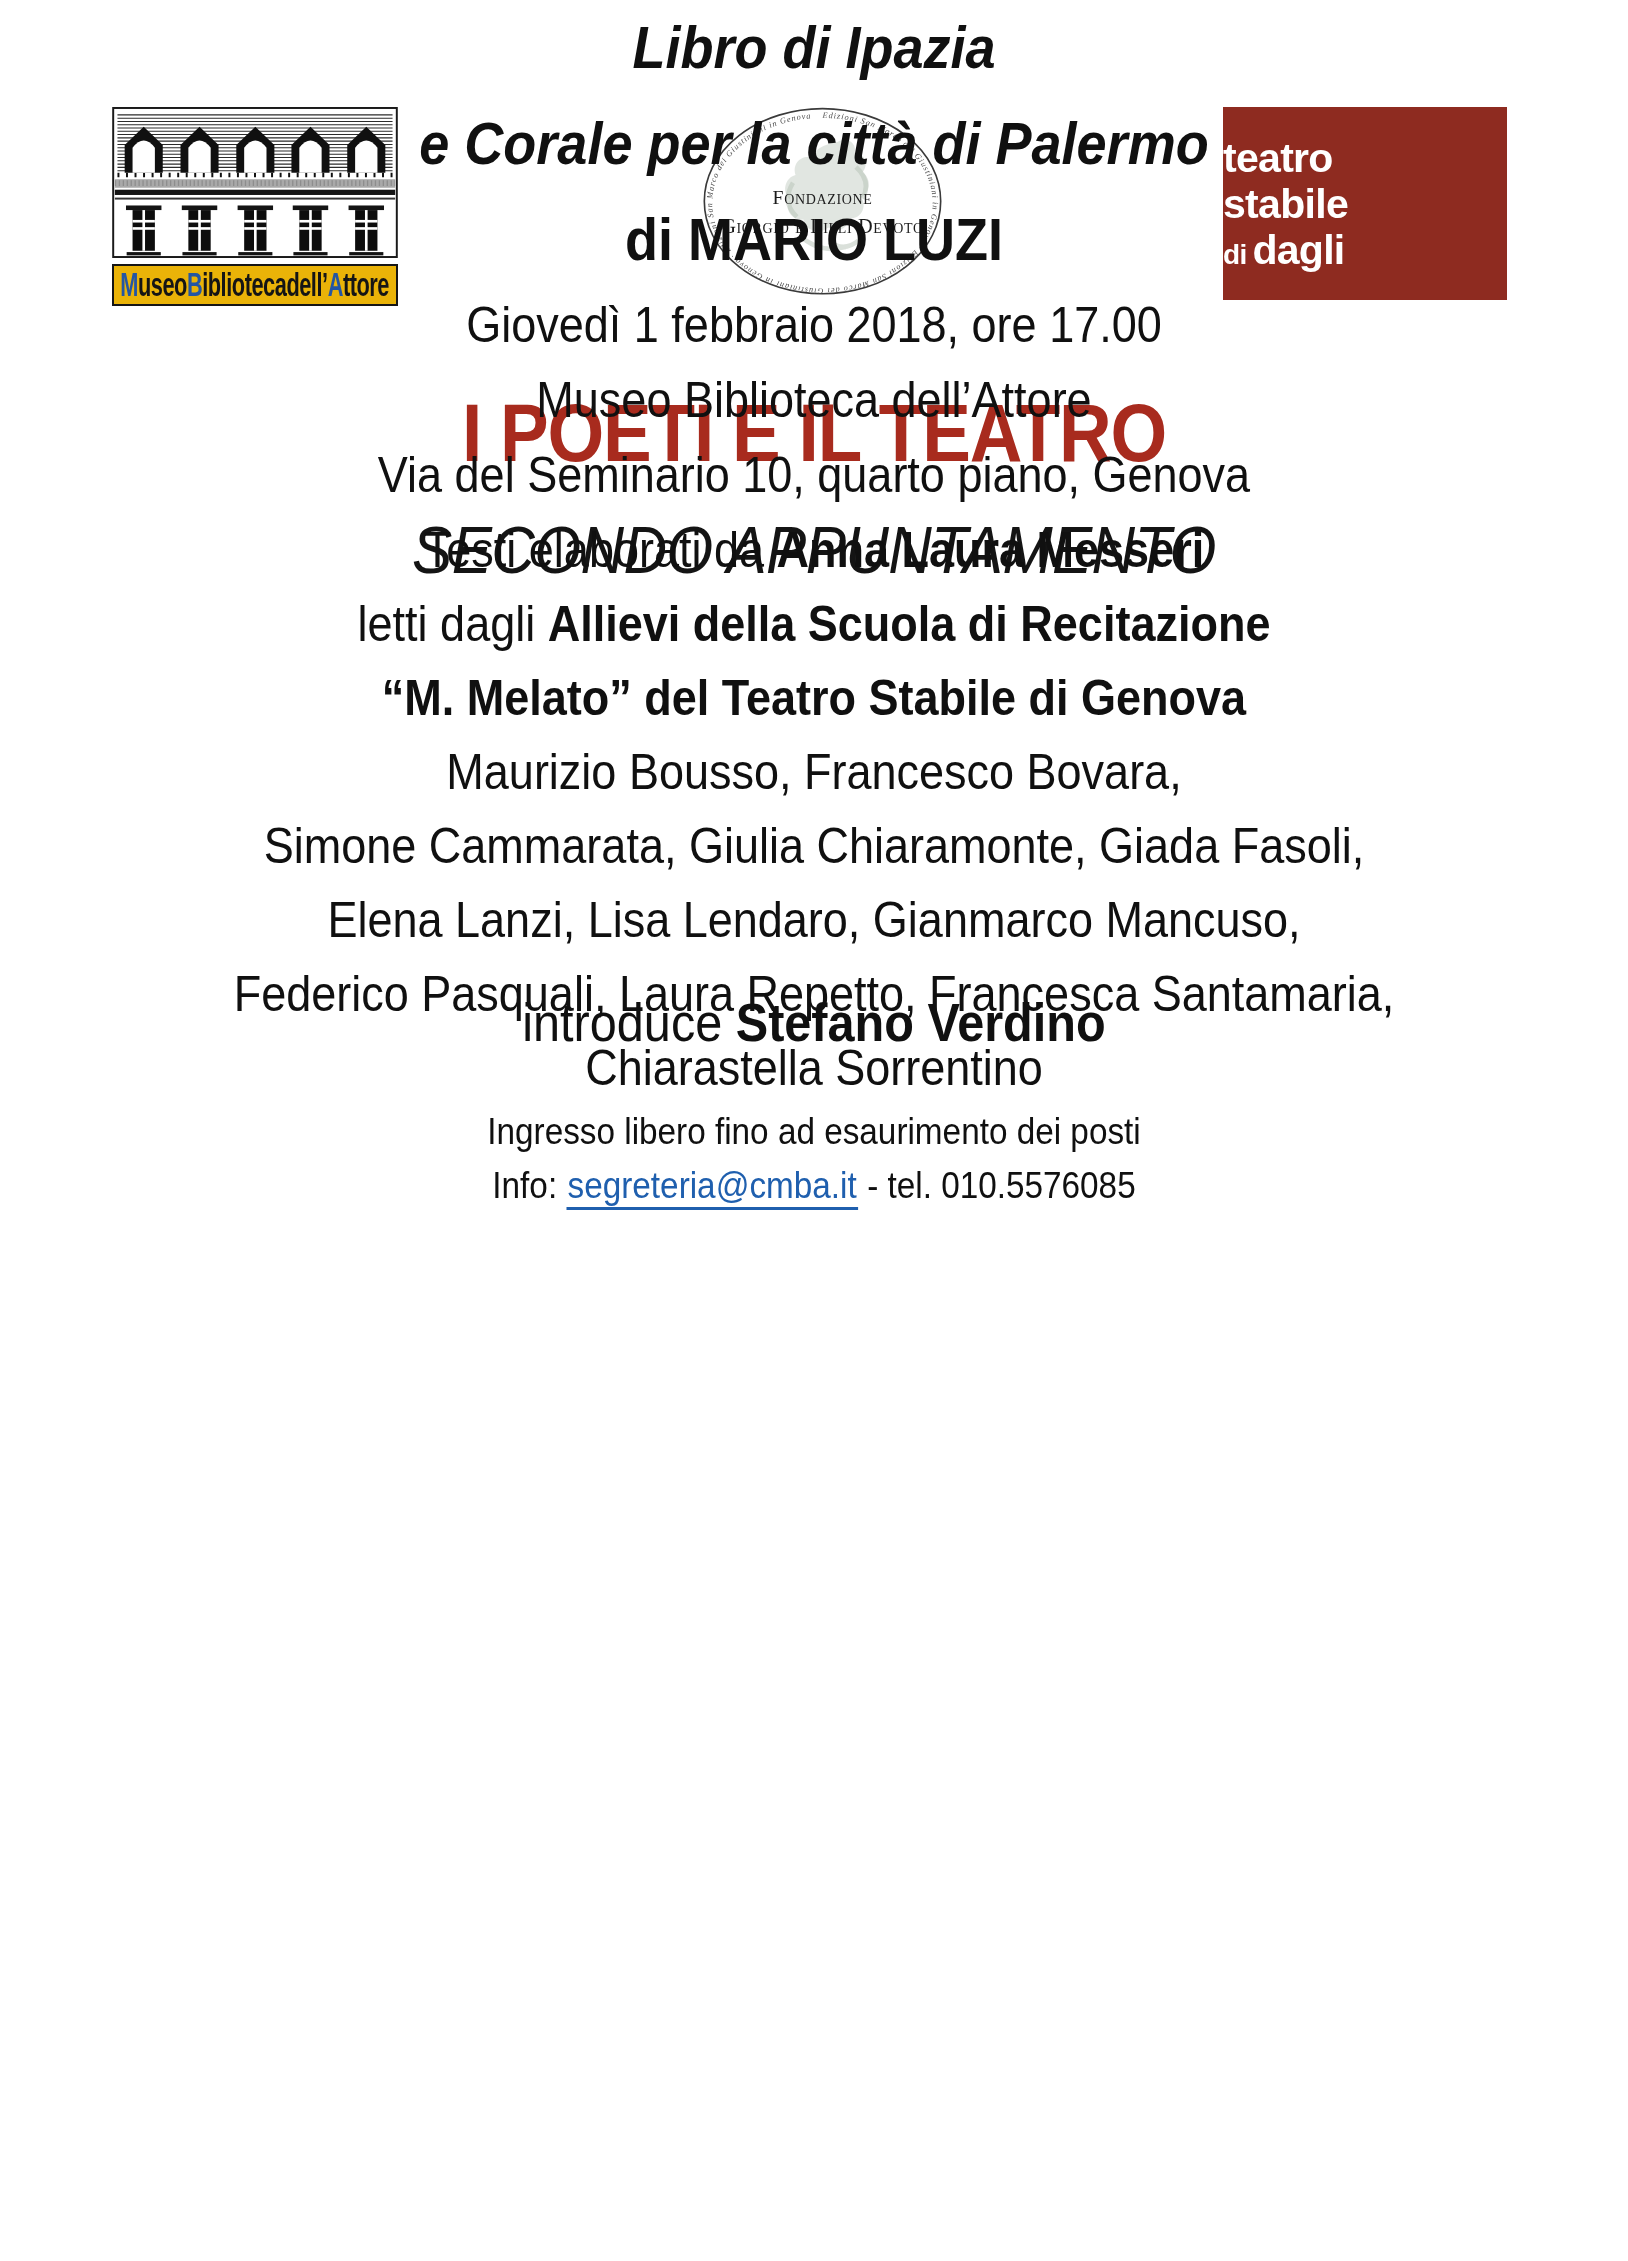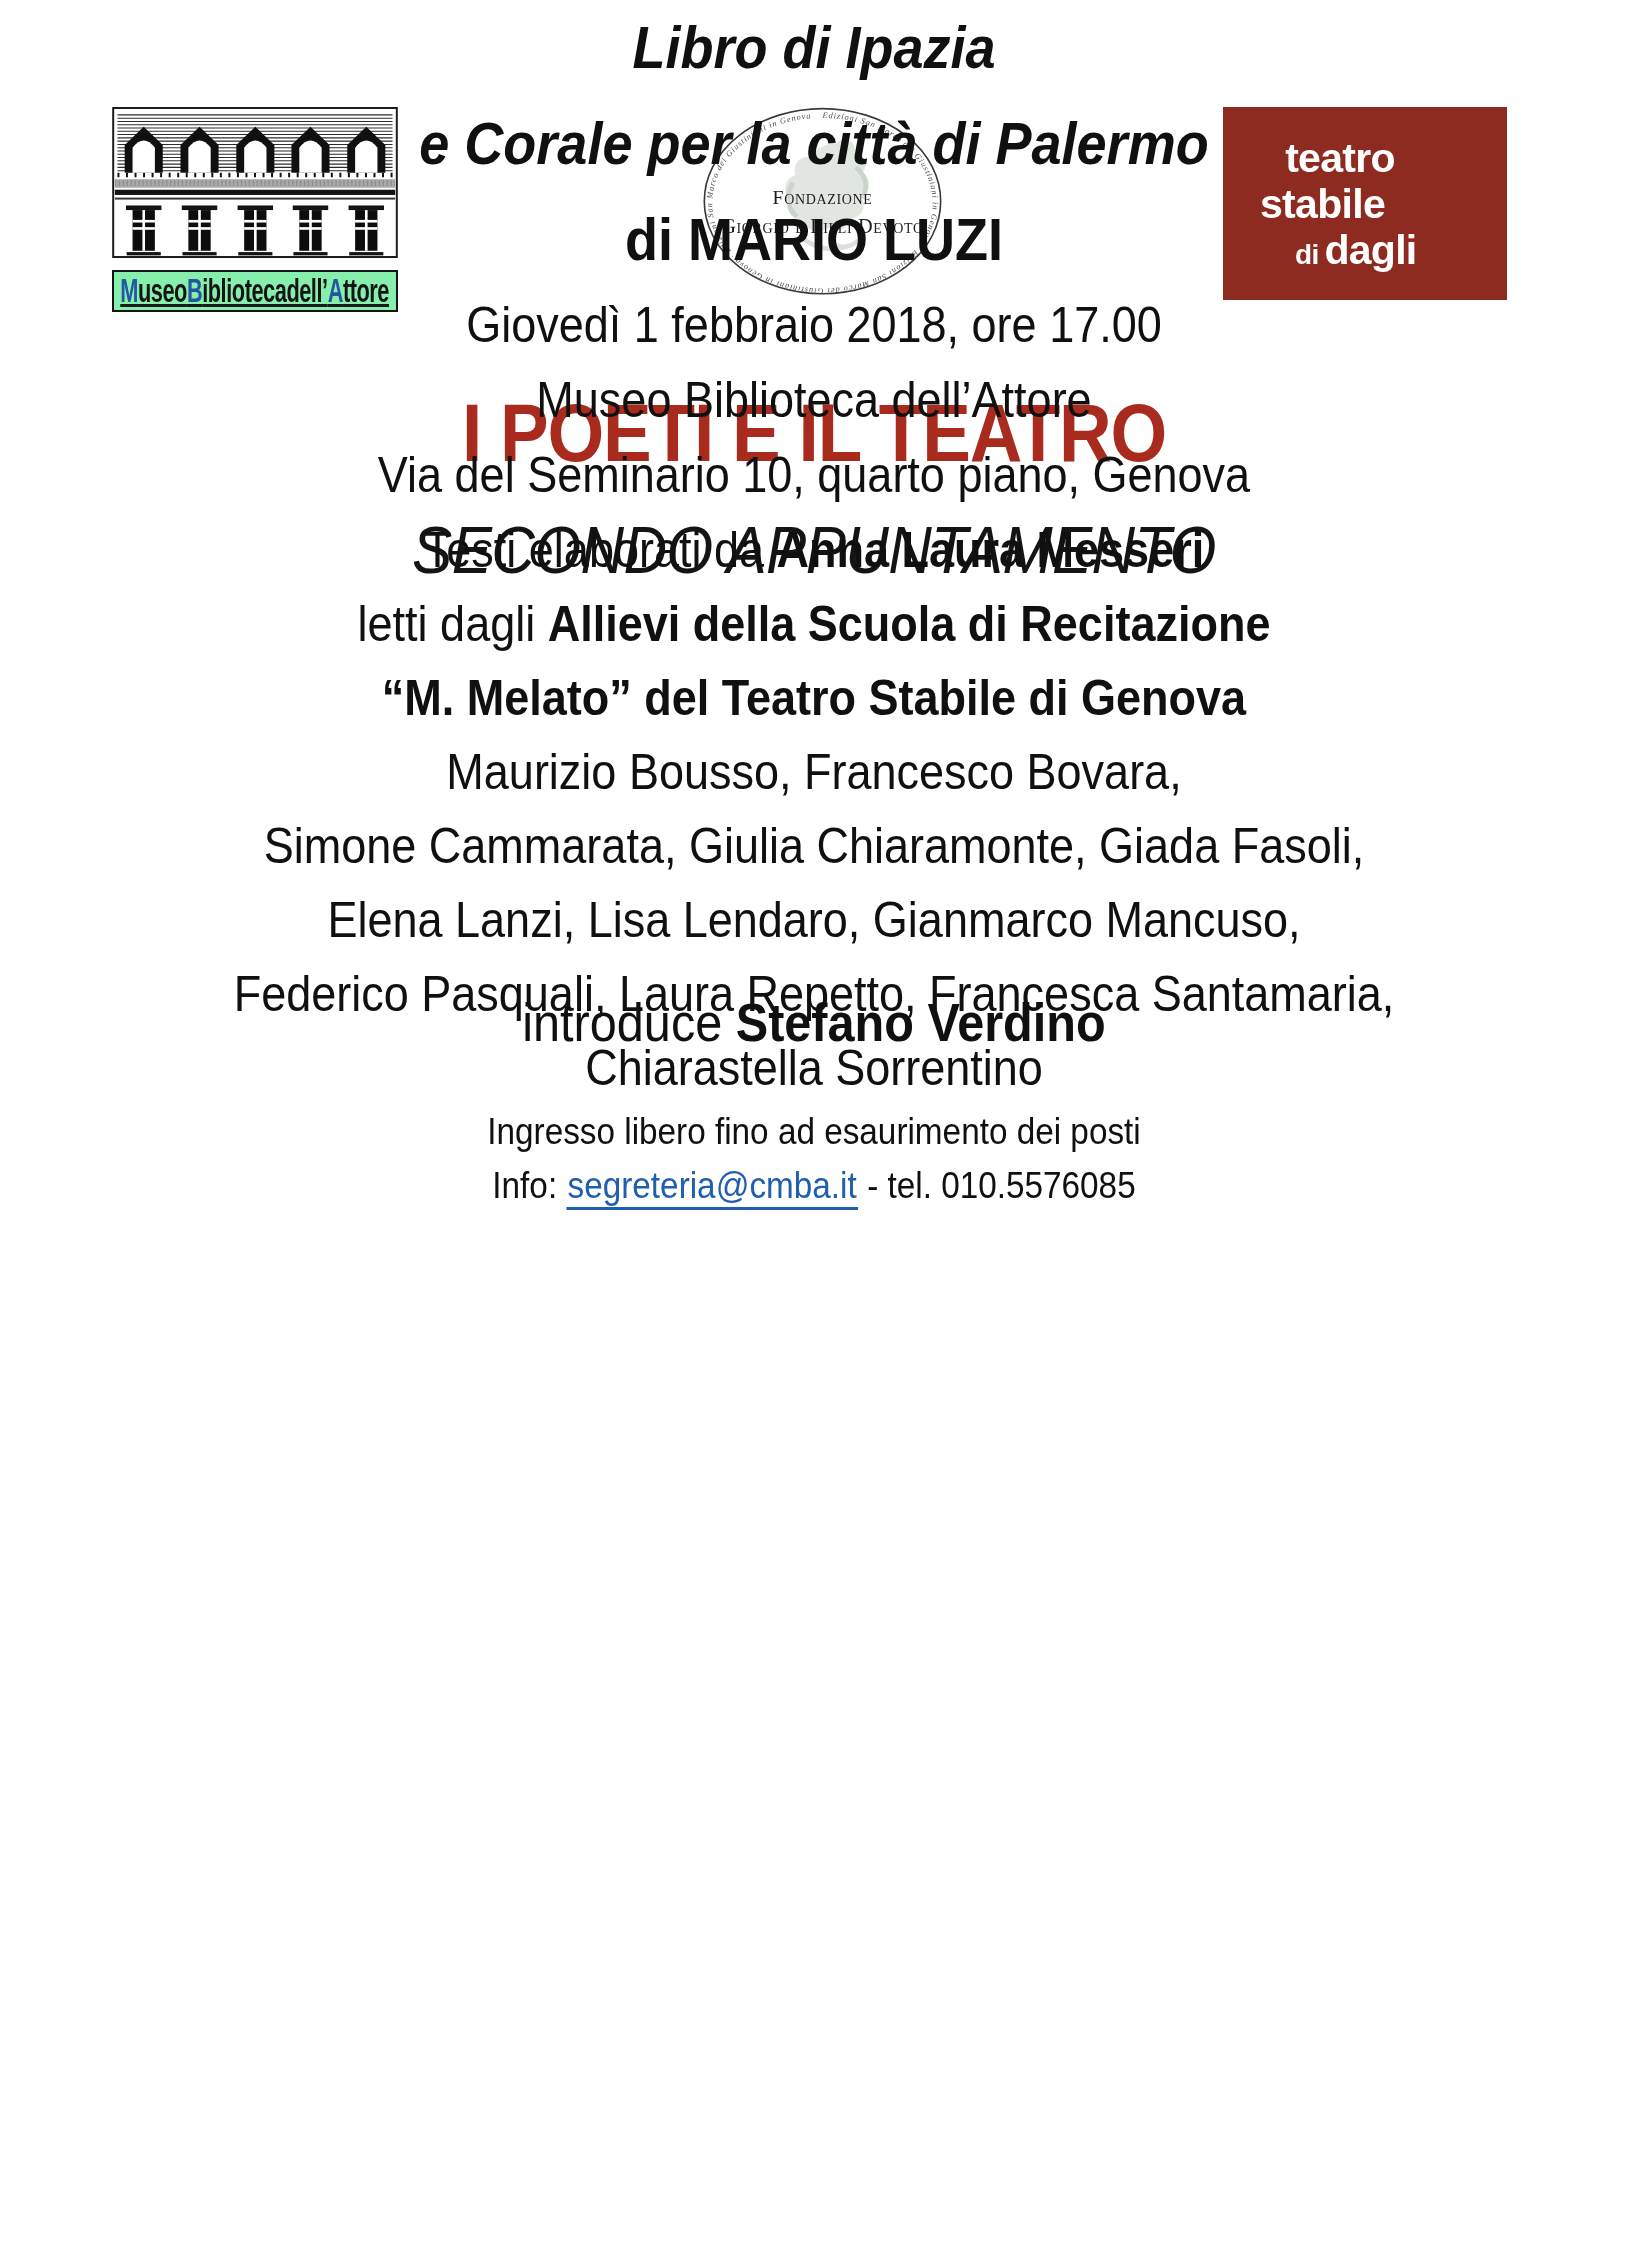--- a/index.html
+++ b/index.html
@@ -9,49 +9,48 @@
     background: #ffffff;
     font-family: "Liberation Sans", sans-serif;
     color: #1a1a1a;
     overflow: hidden;
   }
 
   
   .logo { position: absolute; }
   #mba-logo { left: 112px; top: 107px; width: 286px; }
   .mba-caption {
-    margin-top: 10px;
+    margin-top: 4px;
     border: 2px solid #151515;
     height: 42px;
     display: flex;
     align-items: center;
     justify-content: center;
-    background: #86efac;
-    text-decoration: underline;
+    background: #eab308;
   }
   .mba-scale {
     display: inline-block;
     transform: scaleX(0.66);
     transform-origin: 50% 50%;
     font-size: 33px;
     font-weight: bold;
     letter-spacing: -0.7px;
     white-space: nowrap;
     color: #151515;
   }
   .mba-accent { color: #2456a4; }
 
   #fondazione-logo { left: 701px; top: 104px; width: 243px; height: 195px; }
 
   #teatro-logo {
     left: 1223px; top: 107px; width: 284px; height: 193px;
     background: #8e2b20;
     display: flex;
     flex-direction: column;
-    align-items: center;
+    align-items: flex-start;
     padding-top: 27.6px;
     color: #ffffff;
     font-weight: bold;
     font-size: 41px;
     line-height: 46px;
     letter-spacing: -0.7px;
   }
   .tsg-teatro  { margin-right: 50px; }
   .tsg-stabile { margin-right: 85px; }
   .tsg-genova-row { margin-right: 18.4px; display: flex; align-items: baseline; }

